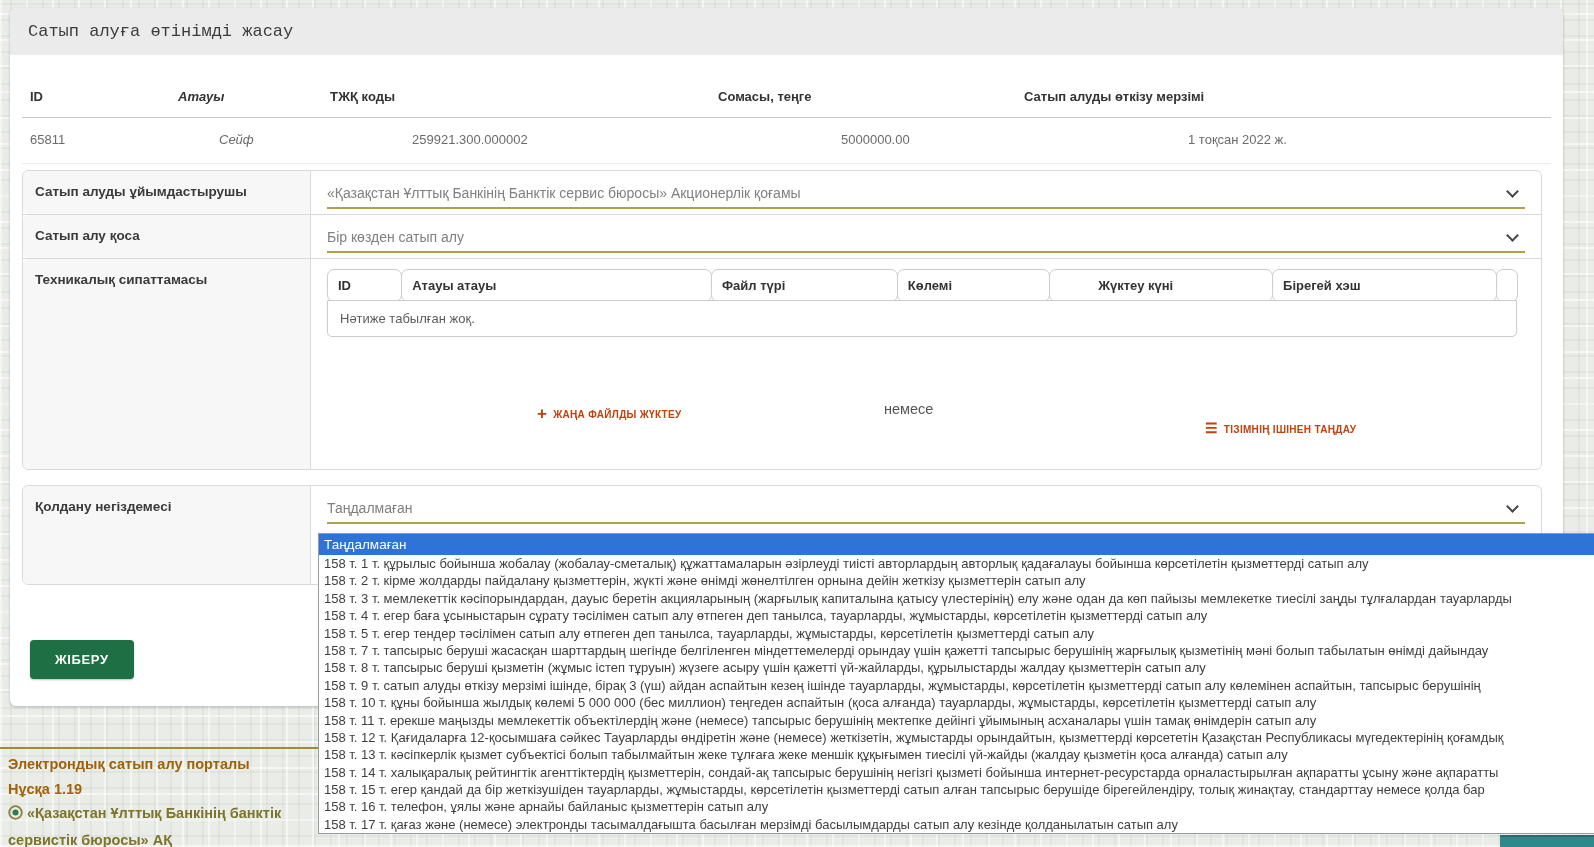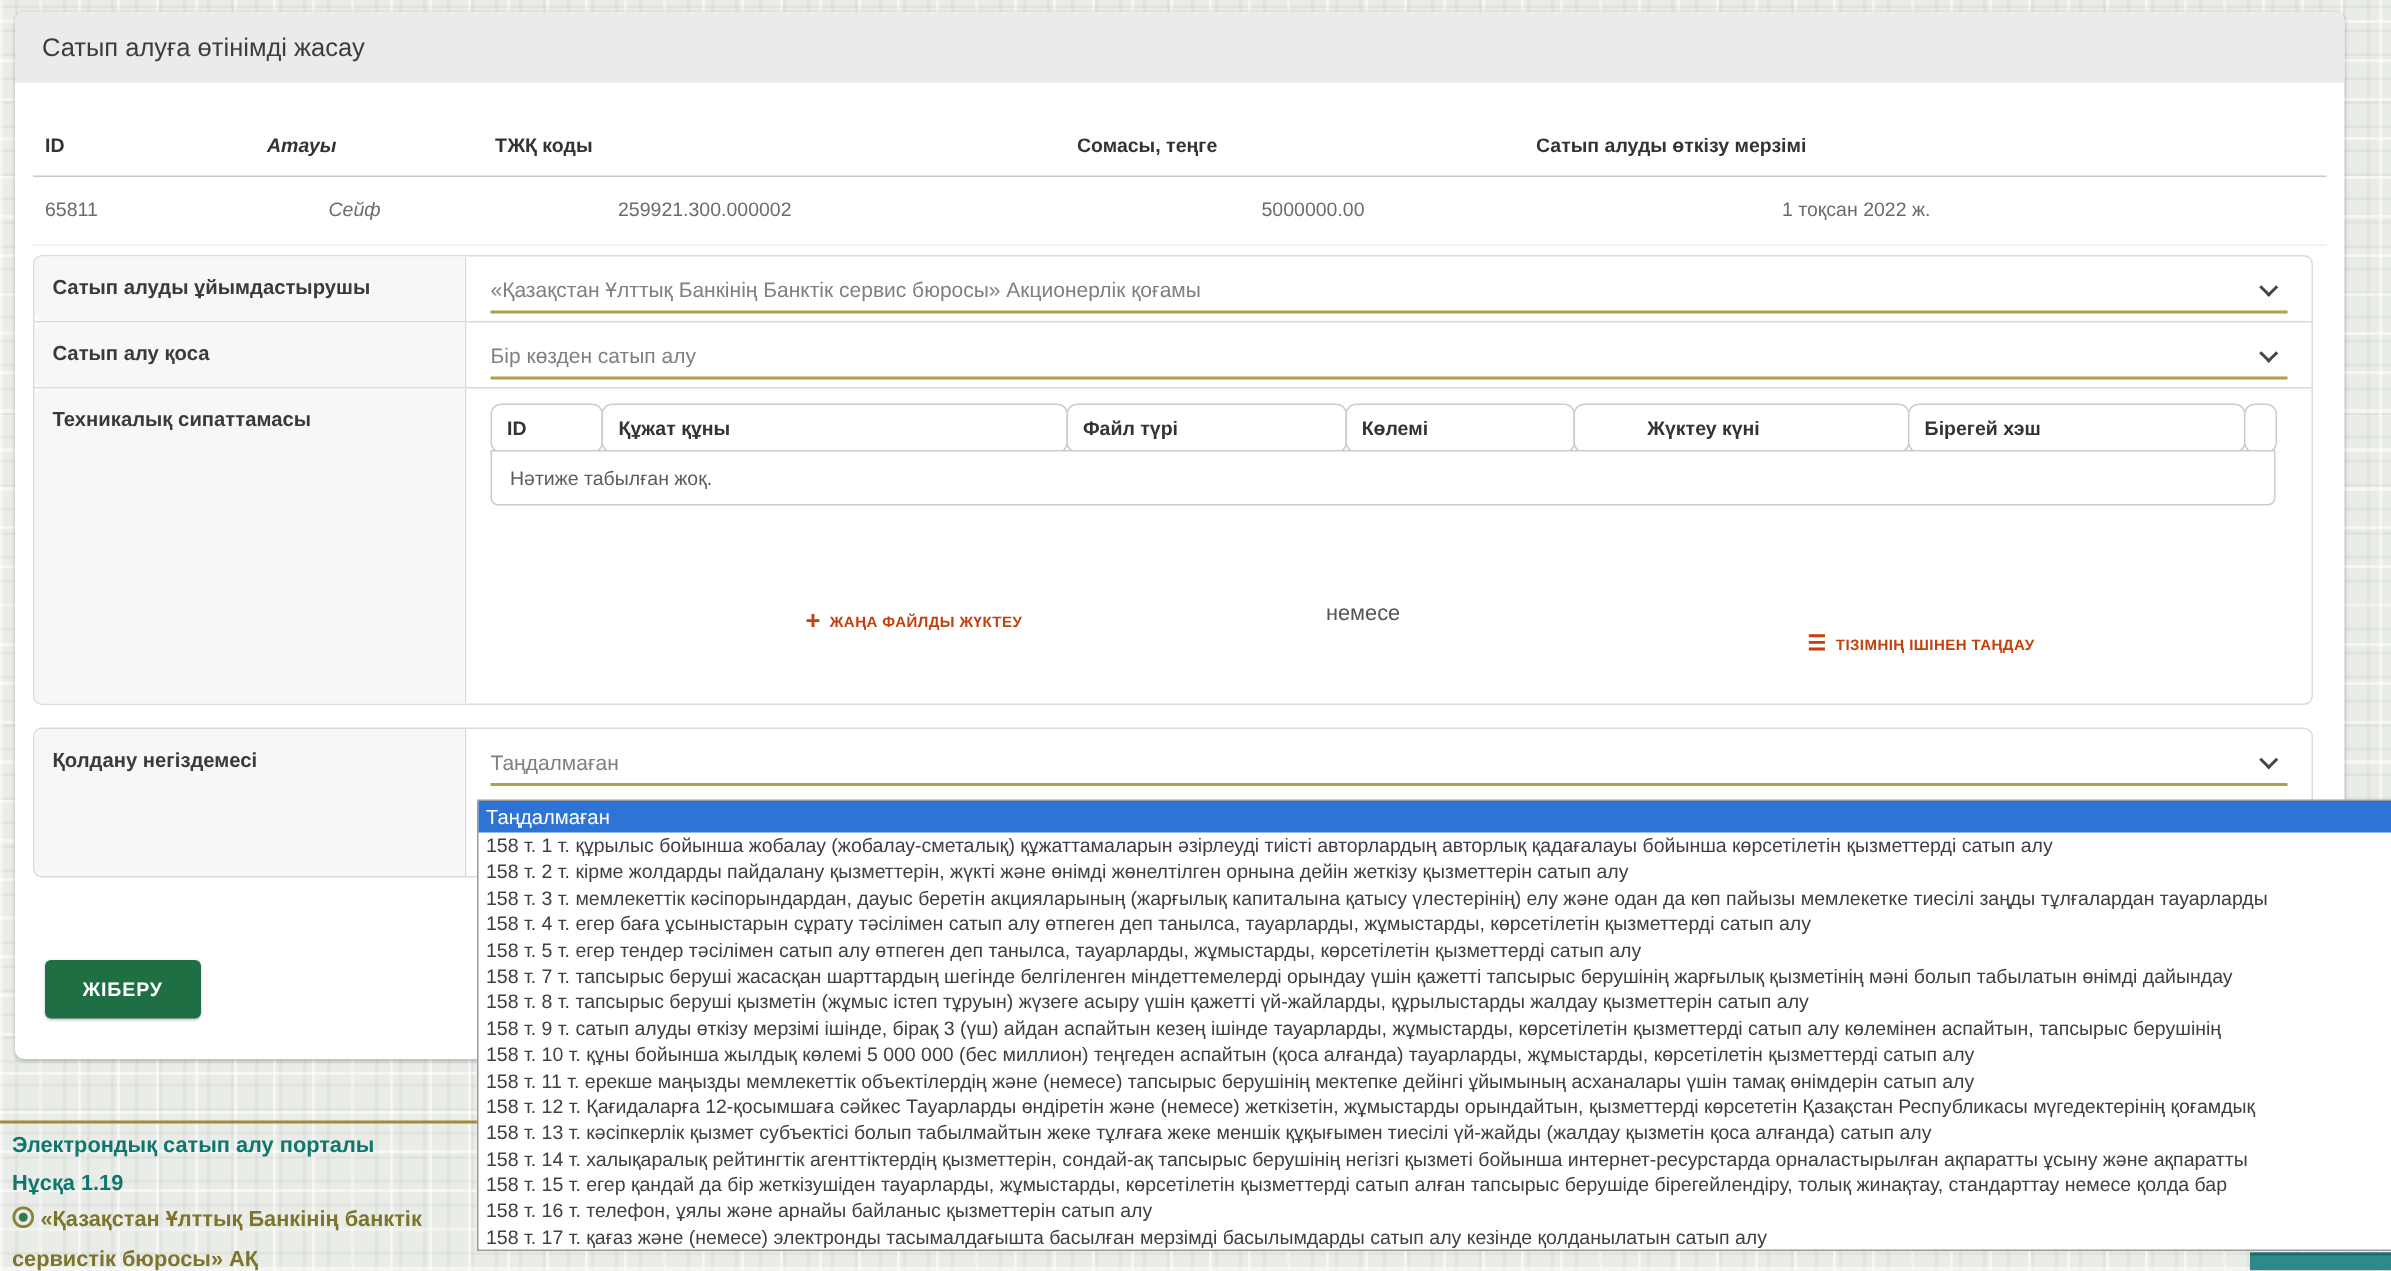--- a/index.html
+++ b/index.html
@@ -14,21 +14,21 @@
       repeating-linear-gradient(0deg, rgba(196,206,196,.25) 10px 12px, transparent 12px 26px),
       repeating-linear-gradient(90deg, rgba(196,206,196,.25) 10px 12px, transparent 12px 26px);
   }
   .card {
     position:absolute; left:10px; top:8px; width:1553px; height:698px;
     background:#fff; border-radius:6px;
     box-shadow:0 1px 3px rgba(0,0,0,.22);
   }
   .card-header {
     height:47px; background:#ebebeb; border-radius:6px 6px 0 0;
-    display:flex; align-items:center; padding-left:18px;
+    display:flex; align-items:center; padding-left:18px;font-family:Liberation Mono, monospace;
   }
   .card-title { font-size:17px; color:#3d3d3d; }
 
   
   .summary { position:absolute; left:12px; right:12px; top:63px; }
   .srow { display:flex; padding:0 8px; }
   .shead { border-bottom:1px solid #c9c9c9; padding-top:18px; padding-bottom:13px; }
   .sdata { padding-top:14px; padding-bottom:16px; border-bottom:1px solid #ededed;gap:41px; }
   .scol1 { width:148px; } .scol2 { width:152px;font-style:italic; } .scol3 { width:388px; }
   .scol4 { width:306px; } .scol5 { flex:1; }
@@ -113,21 +113,21 @@
     background:#1f6f45; color:#fff; border:none; border-radius:4px;
     font-family:"Liberation Sans", sans-serif;
     font-size:13px; font-weight:700; letter-spacing:.6px; cursor:pointer;
     box-shadow:0 1px 2px rgba(0,0,0,.25);
   }
 
   
   .footer-line { position:absolute; left:0; top:747px; width:1594px; border-top:2px solid #a08b38; z-index:1; }
   .footer { position:absolute; left:8px; top:752px; width:312px; z-index:2;
             font-size:14.5px; font-weight:700; line-height:24.5px; }
-  .f-dark { color:#0f766e; }
+  .f-dark { color:#a16207; }
   .f-gold { color:#7d752c; }
   .emblem { display:inline-block; vertical-align:-2px; margin-right:4px; }
 
   .chat-bar { position:absolute; left:1500px; top:835px; width:94px; height:12px;
               background:#2e8a8a; border-top:2px solid #1f6f6f; z-index:3; }
 </style>
 </head>
 <body>
 
 <div class="card">
@@ -169,21 +169,21 @@
           <span class="sel-text">Бір көзден сатып алу</span>
           <span class="chev"></span>
         </div>
       </div>
     </div>
     <div class="frow frow3">
       <div class="flabel">Техникалық сипаттамасы</div>
       <div class="fvalue">
         <div class="file-head">
           <div class="fh-cell fh1">ID</div>
-          <div class="fh-cell fh2">Құжат құны</div>
+          <div class="fh-cell fh2">Атауы атауы</div>
           <div class="fh-cell fh3">Файл түрі</div>
           <div class="fh-cell fh4">Көлемі</div>
           <div class="fh-cell fh5">Жүктеу күні</div>
           <div class="fh-cell fh6">Бірегей хэш</div>
           <div class="fh-cell fh7"></div>
         </div>
         <div class="file-empty">Нәтиже табылған жоқ.</div>
         <div class="tech-actions">
           <span class="action-btn upload-btn plus-icon">ЖАҢА ФАЙЛДЫ ЖҮКТЕУ</span>
           <span class="or-text">немесе</span>

